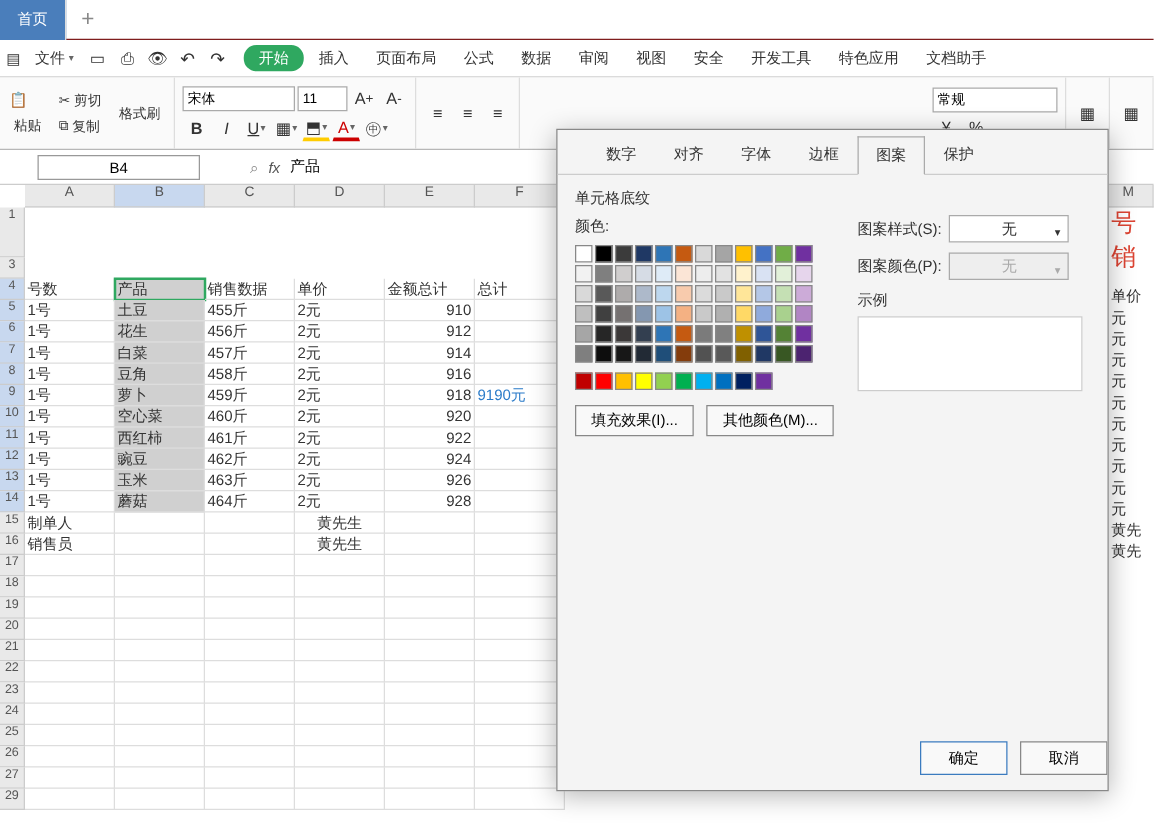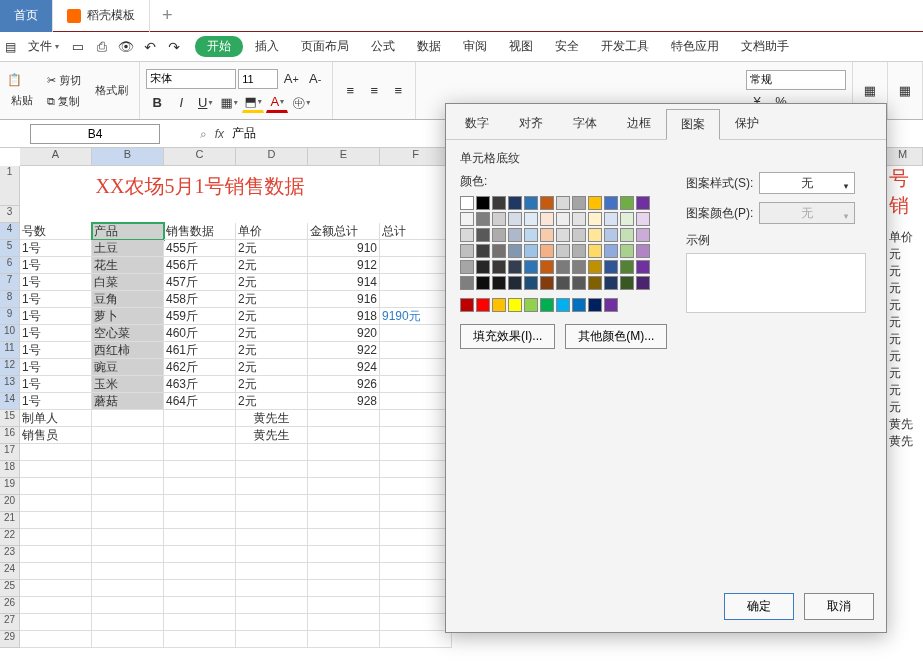--- a/index.html
+++ b/index.html
@@ -55,60 +55,56 @@
 .selrange { background:#d0d0d0; }
 .selborder { outline:2px solid #2fa860; outline-offset:-1px; }
 .num { justify-content:flex-end; }
 .blue { color:#2c7cc9; }
 
 
 .dialog { position:absolute; left:445px; top:103px; width:442px; height:530px; background:#f4f4f4; border:1px solid #888; box-shadow:0 4px 20px rgba(0,0,0,.3); }
 .dlg-title { display:flex; align-items:center; gap:8px; padding:6px 8px; font-size:13px; }
 .dlg-title .xls-i { width:16px; height:16px; background:#2fa860; border-radius:2px; }
 .dlg-close { margin-left:auto; width:30px; text-align:center; font-size:16px; cursor:pointer; }
-.dlg-tabs { display:flex; padding:4px 4px 0; gap:0; border-bottom:1px solid #ccc; }
+.dlg-tabs { display:flex; padding:4px 24px 0; gap:0; border-bottom:1px solid #ccc; }
 .dtab { padding:6px 14px; border:1px solid transparent; font-size:12px; cursor:pointer; }
 .dtab.active { border:1px solid #aaa; border-bottom-color:#f4f4f4; background:#f4f4f4; position:relative; top:1px; }
 .dlg-body { padding:10px 14px; font-size:12px; }
 .sect-label { margin-bottom:6px; }
 .no-pattern { width:200px; height:30px; border:1px solid #5b9bd5; background:#d9e9f7; text-align:center; line-height:28px; margin-bottom:8px; }
 .palette { width:200px; }
 .prow { display:flex; gap:2px; margin-bottom:2px; }
 .sw { width:14px; height:14px; border:1px solid #888; cursor:pointer; }
 .p-right { position:absolute; left:240px; top:68px; width:180px; }
 .prow2 { display:flex; align-items:center; gap:6px; margin-bottom:8px; font-size:12px; }
 .psel { width:96px; height:22px; border:1px solid #aaa; background:#fff; text-align:center; line-height:20px; position:relative; }
 .psel.dis { background:#eee; color:#aaa; }
 .psel .ar { position:absolute; right:6px; top:3px; font-size:9px; }
 .example { border:1px solid #ccc; background:#fff; height:60px; margin-top:4px; }
 .fillbtns { display:flex; gap:10px; margin-top:12px; }
 .wbtn { padding:3px 12px; border:1px solid #888; background:#f9f9f9; cursor:pointer; font-size:12px; }
-.dlg-foot { position:absolute; bottom:12px; right:12px; display:flex; gap:10px; }
+.dlg-foot { position:absolute; bottom:12px; right:0; display:flex; gap:10px; }
 .dbtn { padding:4px 22px; border:1px solid #888; background:#f9f9f9; cursor:pointer; font-size:12px; }
 .dbtn.primary { border:1px solid #3b7bbf; }
 
 
 .rightcol { position:absolute; right:0; top:172px; width:34px; font-size:12px; }
 .rightcol div { height:17px; display:flex; align-items:center; }
 .rt-title { color:#d43; font-size:20px; height:40px !important; }
 
 
 .undo-i::before { content:"↶"; font-size:14px; }
 .redo-i::before { content:"↷"; font-size:14px; }
 </style>
 </head>
 <body>
 
 <div class="doc-tabs">
   <div class="doc-tab active">
       <span>首页</span>
-    </div>
-  <div class="doc-tab">
-      <span class="ico ico-wps"></span>
-      <span>稻壳模板</span>
     </div>
   <div class="tab-add">+</div>
 </div>
 
 <div class="menubar">
   <span class="dd">▤</span>
   <span class="file-btn">
       <span>文件</span>
       <span class="drp">▾</span>
     </span>
@@ -211,21 +207,20 @@
     <div class="ch">C</div>
     <div class="ch">D</div>
     <div class="ch">E</div>
     <div class="ch">F</div>
     <div class="ch" style="flex:1"></div>
     <div class="ch" style="width:40px">M</div>
   </div>
   <div class="rows" id="rows">
       <div class="row" style="height: 40px;">
         <div class="rh">1</div>
-        <div class="cell title-cell" style="width:360px;height:40px;border:none;justify-content:center">XX农场5月1号销售数据</div>
       </div>
       <div class="row">
         <div class="rh">3</div>
       </div>
       <div class="row">
         <div class="rh sel">4</div>
         <div class="cell ">号数</div>
         <div class="cell selrange selborder">产品</div>
         <div class="cell ">销售数据</div>
         <div class="cell ">单价</div>

